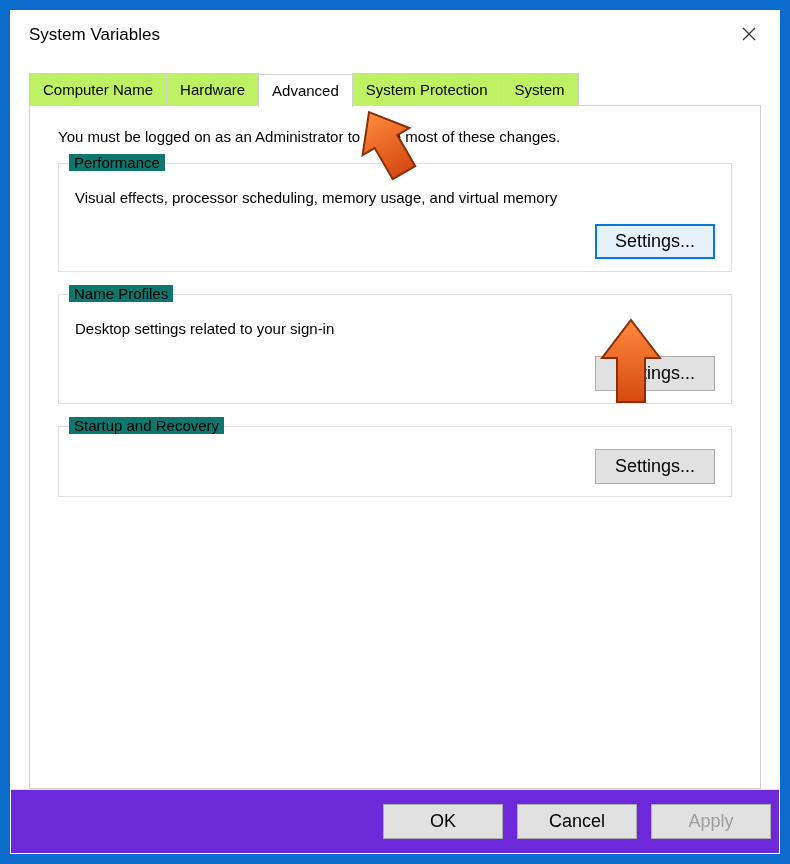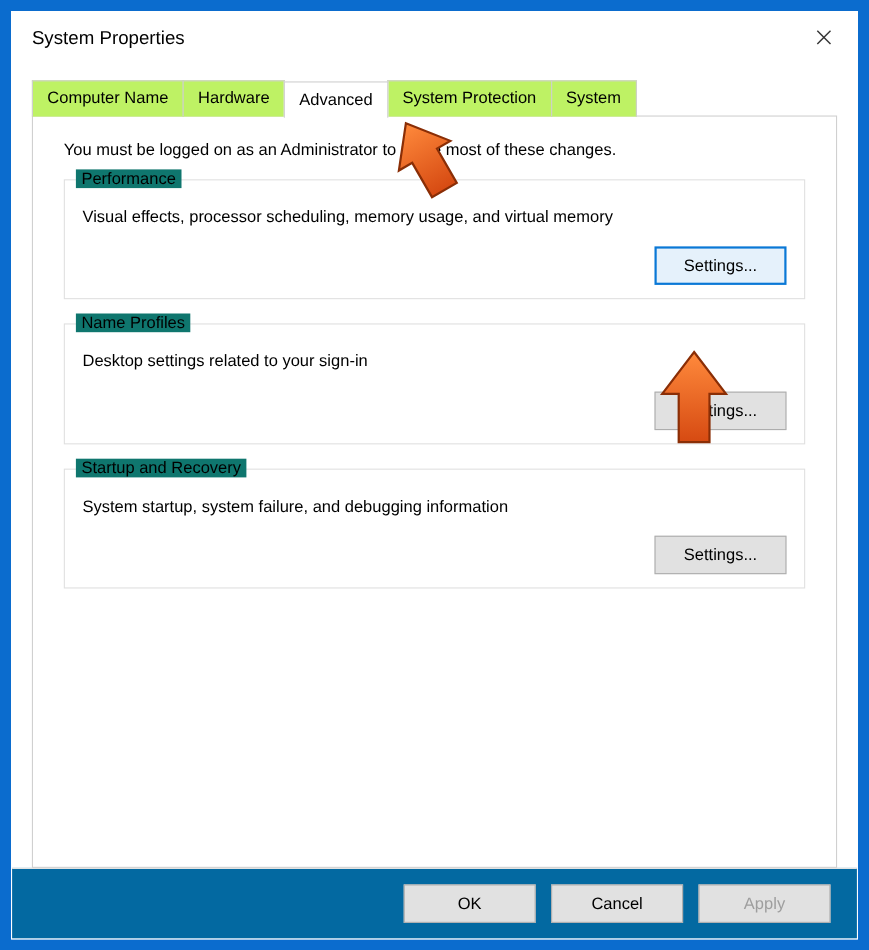--- a/index.html
+++ b/index.html
@@ -126,44 +126,44 @@
     margin-top: 4px;
   }
 
   .btn {
     min-width: 120px;
     height: 35px;
     padding: 0 14px;
     background: #e1e1e1;
     border: 1px solid #adadad;
     font-family: inherit;
-    font-size: 15px;
+    font-size: 18px;
     cursor: pointer;
     text-align: center;
   }
   .btn.highlight {
     border: 2px solid #0a78d6;
     background: #e5f1fb;
   }
 
   .env-row {
     display: flex;
     justify-content: flex-end;
     margin-top: 6px;
   }
   .env-row .btn { min-width: 210px; }
 
   .bottom-buttons {
     height: 64px;
-    background: #0369a1;
+    background: #6d28d9;
     display: flex;
     justify-content: flex-end;
     align-items: center;
     gap: 14px;
-    padding-right: 24px;
+    padding-right: 8px;
     border-top: 1px solid #e2e2e2;
   }
   .bottom-buttons .btn { min-width: 120px; }
   .btn.disabled { color: #9e9e9e; cursor: default; }
 
   
   .arrow {
     position: absolute;
     z-index: 50;
     pointer-events: none;
@@ -179,21 +179,21 @@
     <circle cx="190" cy="260" r="14" fill="#fff"></circle>
     <circle cx="150" cy="290" r="10" fill="#fff"></circle>
     <text x="250" y="305" font-size="140" font-weight="700" fill="#444" font-family="Arial">PC</text>
     <text x="110" y="430" font-size="110" font-weight="700" font-style="italic" fill="#d9534f" font-family="Arial">risk.com</text>
   </g>
 </svg>
 
 <div class="dialog">
 
   <div class="titlebar">
-    <div class="titlebar-title">System Properties</div>
+    <div class="titlebar-title">System Variables</div>
     <div class="close-icon">
       <svg width="16" height="16" viewBox="0 0 16 16">
           <line x1="2" y1="2" x2="14" y2="14" stroke="#333" stroke-width="1.3"></line>
           <line x1="14" y1="2" x2="2" y2="14" stroke="#333" stroke-width="1.3"></line>
         </svg>
     </div>
   </div>
 
   <div class="client-area">
 
@@ -220,21 +220,20 @@
       <div class="groupbox">
         <div class="legend">Name Profiles</div>
         <div class="groupdesc">Desktop settings related to your sign-in</div>
         <div class="btnrow">
           <button class="btn">Settings...</button>
         </div>
       </div>
 
       <div class="groupbox">
         <div class="legend">Startup and Recovery</div>
-        <div class="groupdesc">System startup, system failure, and debugging information</div>
         <div class="btnrow">
           <button class="btn">Settings...</button>
         </div>
       </div>
 
     </div>
   </div>
 
   <div class="bottom-buttons">
     <button class="btn">OK</button>

